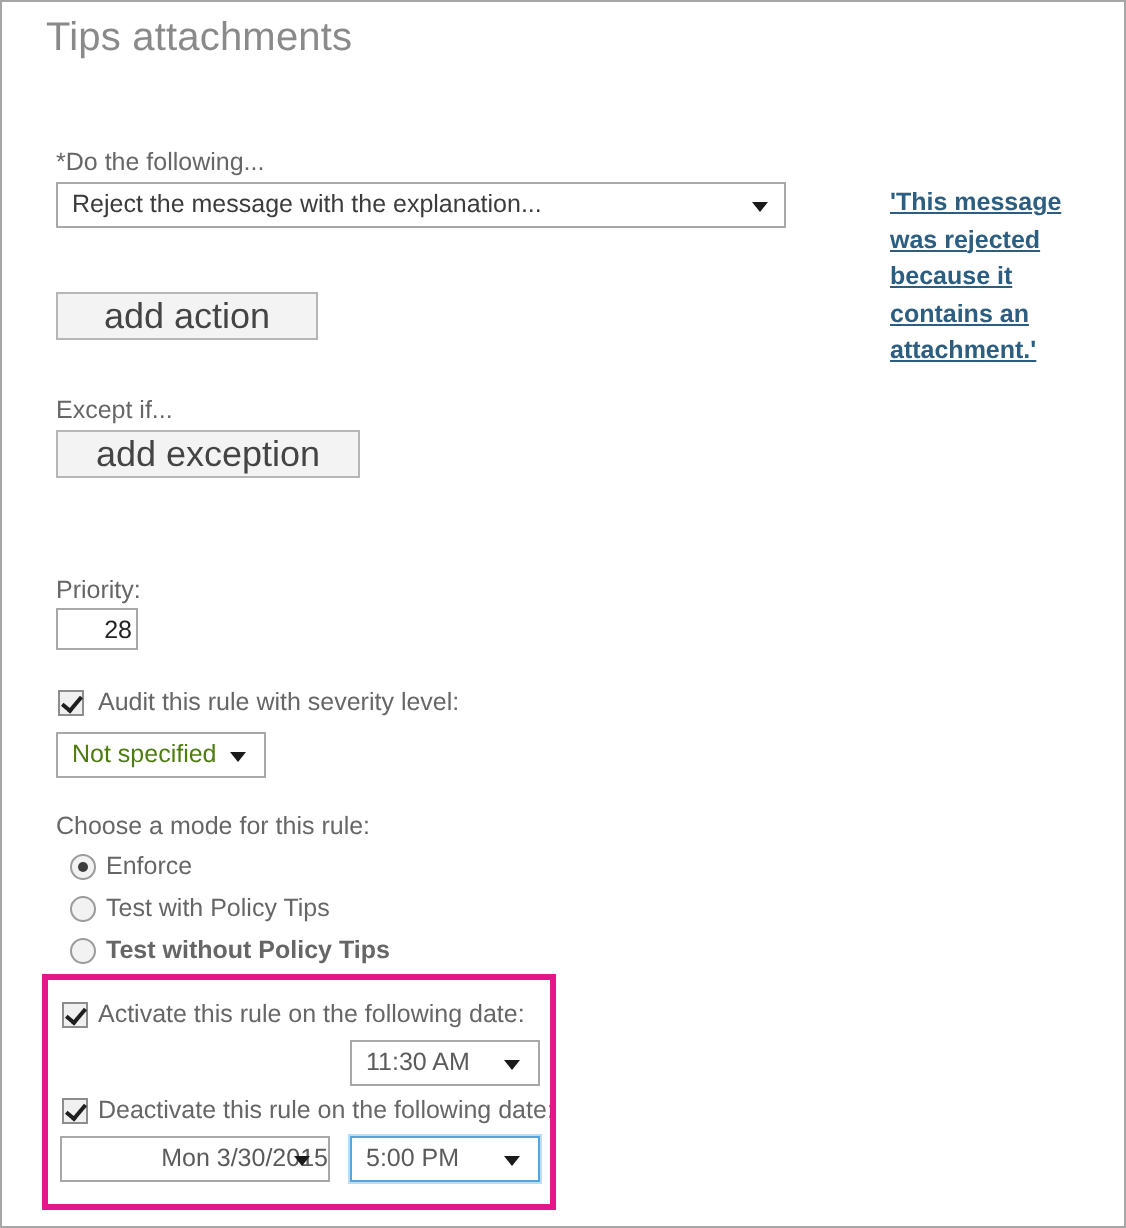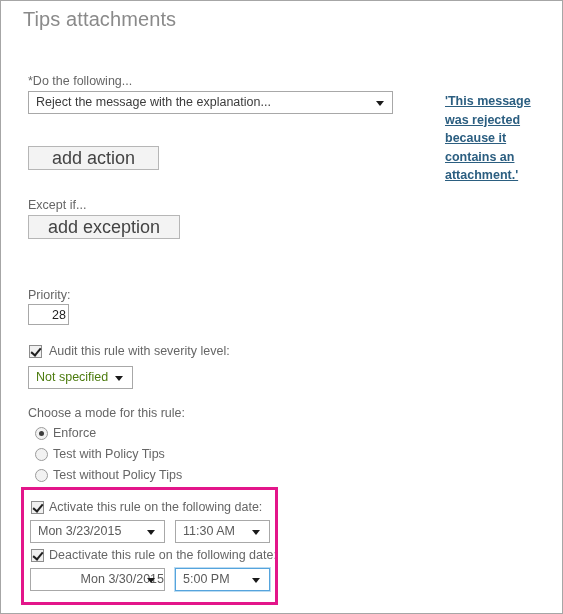--- a/index.html
+++ b/index.html
@@ -206,21 +206,21 @@
     width: 5px;
     height: 5px;
     border-radius: 50%;
     background: #3d3d3d;
   }
   .r1 { left: 34px; top: 426px; }
   .r2 { left: 34px; top: 447px; }
   .r3 { left: 34px; top: 468px; }
   .lr1 { position: absolute; left: 52px; top: 424px; }
   .lr2 { position: absolute; left: 52px; top: 445px; }
-  .lr3 { position: absolute; left: 52px; top: 466px; }
+  .lr3 { position: absolute; left: 52px; top: 466px; font-weight: bold; }
 
   
   .highlight-box {
     position: absolute;
     left: 20px;
     top: 486px;
     width: 257px;
     height: 118px;
     box-sizing: border-box;
     border: 3px solid #e3168a;
@@ -303,24 +303,20 @@
 
   <div class="radio r2"></div>
   <div class="label lr2">Test with Policy Tips</div>
 
   <div class="radio r3"></div>
   <div class="label lr3">Test without Policy Tips</div>
 
   <div class="cb cb-activate"></div>
   <div class="label lbl-activate">Activate this rule on the following date:</div>
 
-  <div class="sel-box date1">
-    <span>Mon 3/23/2015</span>
-    <span class="caret-sm"></span>
-  </div>
   <div class="sel-box time1">
     <span>11:30 AM</span>
     <span class="caret-sm"></span>
   </div>
 
   <div class="cb cb-deactivate"></div>
   <div class="label lbl-deactivate">Deactivate this rule on the following date:</div>
 
   <div class="sel-box date2">
     <span>Mon 3/30/2015</span>

